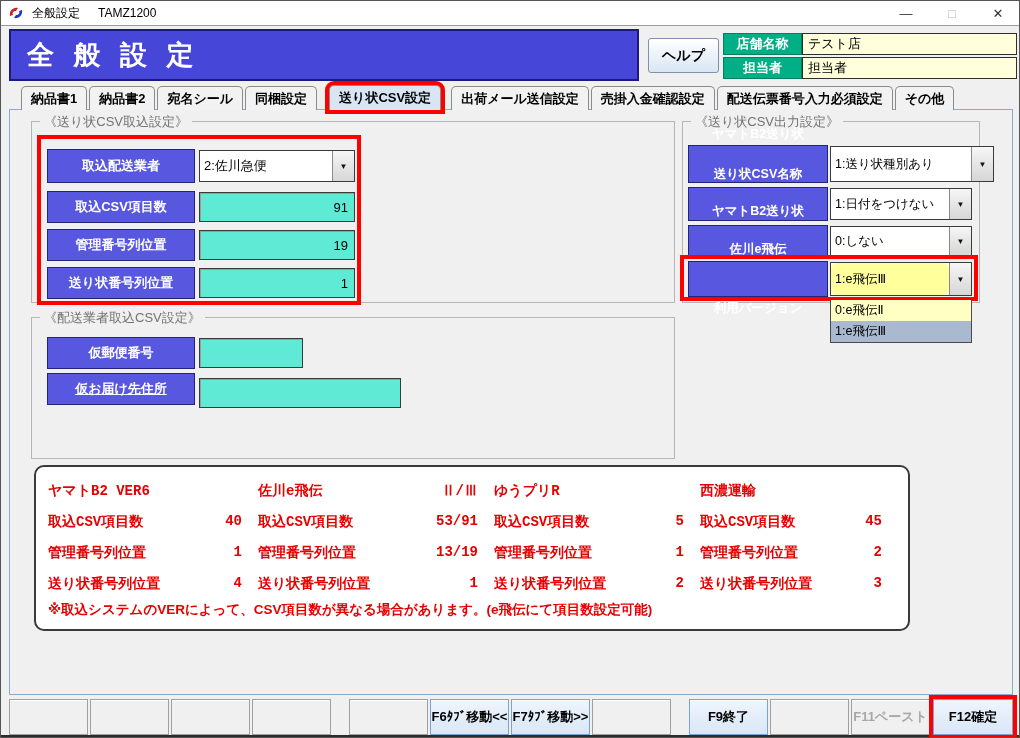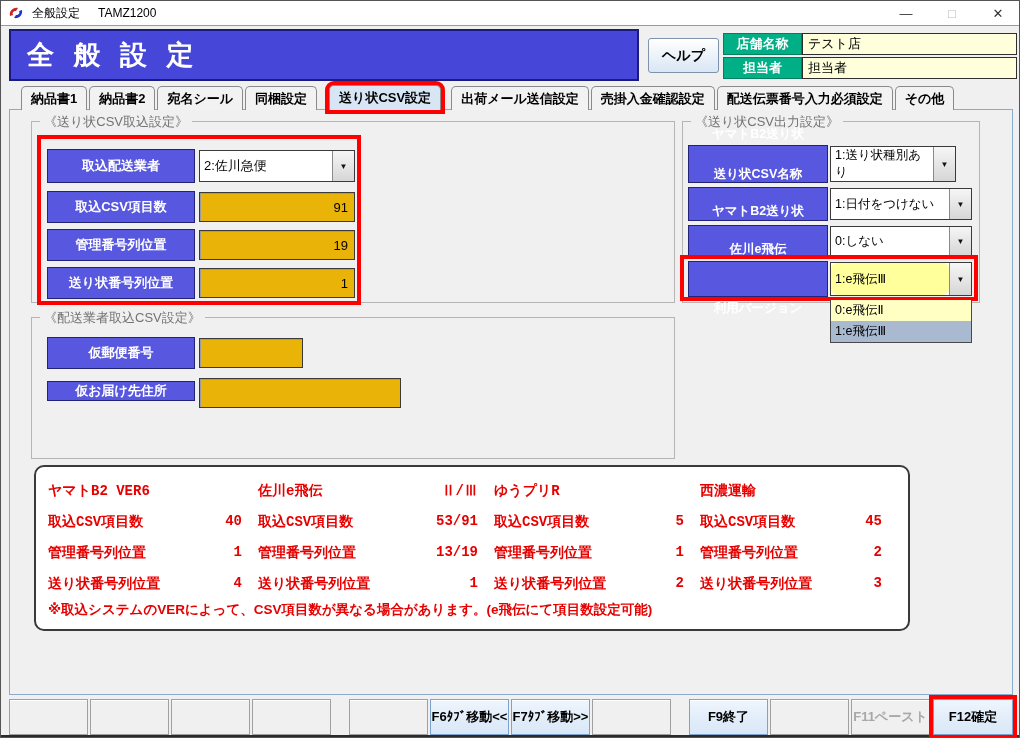--- a/index.html
+++ b/index.html
@@ -42,21 +42,21 @@
   .panel { position:absolute; left:8px; top:108px; width:1004px; height:586px; background:#F0F0F0;
            border:1px solid #8aabcf; }
   .groupbox { position:absolute; border:1px solid #b5b5b5; }
   .gb-title { position:absolute; top:-9px; left:8px; background:#F0F0F0; padding:0 4px;
               font-size:13px; font-weight:normal; color:#737373; }
 
   
   .flabel { position:absolute; background:#5757E0; border:1px solid #23237a; color:#fff;
             font-weight:bold; font-size:13px; display:flex; align-items:center; justify-content:center; }
   .flabel2 { flex-direction:column; line-height:15px; font-size:12.5px;gap:44px; }
-  .tinput { position:absolute; background:#eab308; border:1px solid #3a3a3a;
+  .tinput { position:absolute; background:#5eead4; border:1px solid #3a3a3a;
             box-shadow:inset 1px 1px 0 #9c9c9c; font-size:13px; display:flex; align-items:center;
             padding-left:4px; }
   .tinput.num { justify-content:flex-end; padding-right:6px; padding-left:0; }
   .combo { position:absolute; border:1px solid #3a3a3a; background:#fff; display:flex; }
   .combo-text { flex:1; font-size:13px; padding-left:4px; display:flex; align-items:center; background:#fff;border-radius:6px; }
   .combo-text.sm { font-size:12.5px; }
   .combo-text.yel { background:#FFFF9C; }
   .combo-arrow { width:22px; background:linear-gradient(#f6f6f6,#d6d6d6); border-left:1px solid #8a8a8a;
                  display:flex; align-items:center; justify-content:center; font-size:8px; color:#111; }
 
@@ -152,32 +152,32 @@
 
   <div class="redbox" style="left:36px; top:134px; width:324px; height:170px;"></div>
 
   <div class="groupbox" style="left:30px; top:316px; width:644px; height:142px;">
     <span class="gb-title">《配送業者取込CSV設定》</span>
   </div>
 
   <div class="flabel" style="left:46px; top:336px; width:148px; height:32px;">仮郵便番号</div>
   <div class="tinput" style="left:198px; top:337px; width:104px; height:30px;"></div>
 
-  <div class="flabel" style="left:46px; top:380px; width:148px; height:20px;">仮お届け先住所</div>
+  <div class="flabel" style="left:46px; top:372px; width:148px; height:32px;text-decoration:underline;">仮お届け先住所</div>
   <div class="tinput" style="left:198px; top:377px; width:202px; height:30px;"></div>
 
   <div class="groupbox" style="left:681px; top:120px; width:298px; height:182px;">
     <span class="gb-title">《送り状CSV出力設定》</span>
   </div>
 
   <div class="flabel flabel2" style="left:687px; top:144px; width:140px; height:38px;">
     <span>ヤマトB2送り状</span>
     <span>CSV出力パタン</span>
   </div>
-  <div class="combo" style="left:829px; top:145px; width:126px; height:36px;">
+  <div class="combo" style="left:829px; top:145px; width:164px; height:36px;">
     <div class="combo-text sm">1:送り状種別あり</div>
     <div class="combo-arrow">▼</div>
   </div>
 
   <div class="flabel flabel2" style="left:687px; top:186px; width:140px; height:34px;">
     <span>送り状CSV名称</span>
     <span>出力方式</span>
   </div>
   <div class="combo" style="left:829px; top:187px; width:142px; height:32px;">
     <div class="combo-text sm">1:日付をつけない</div>

